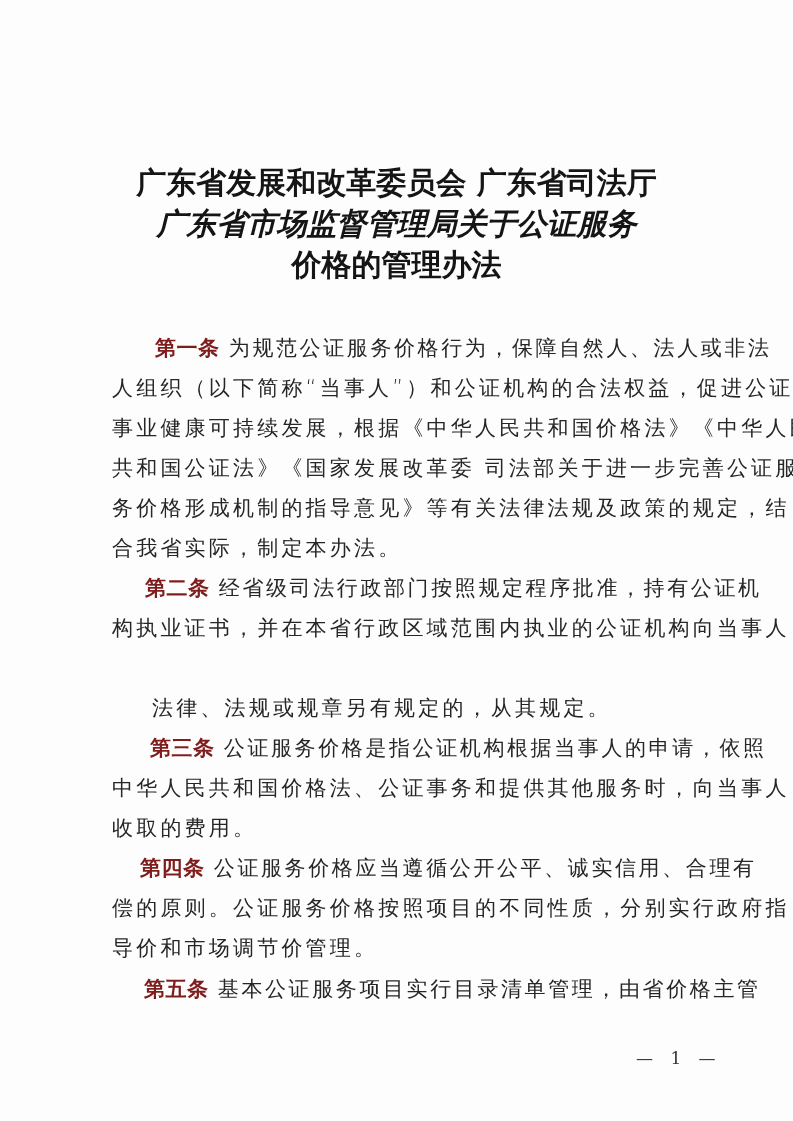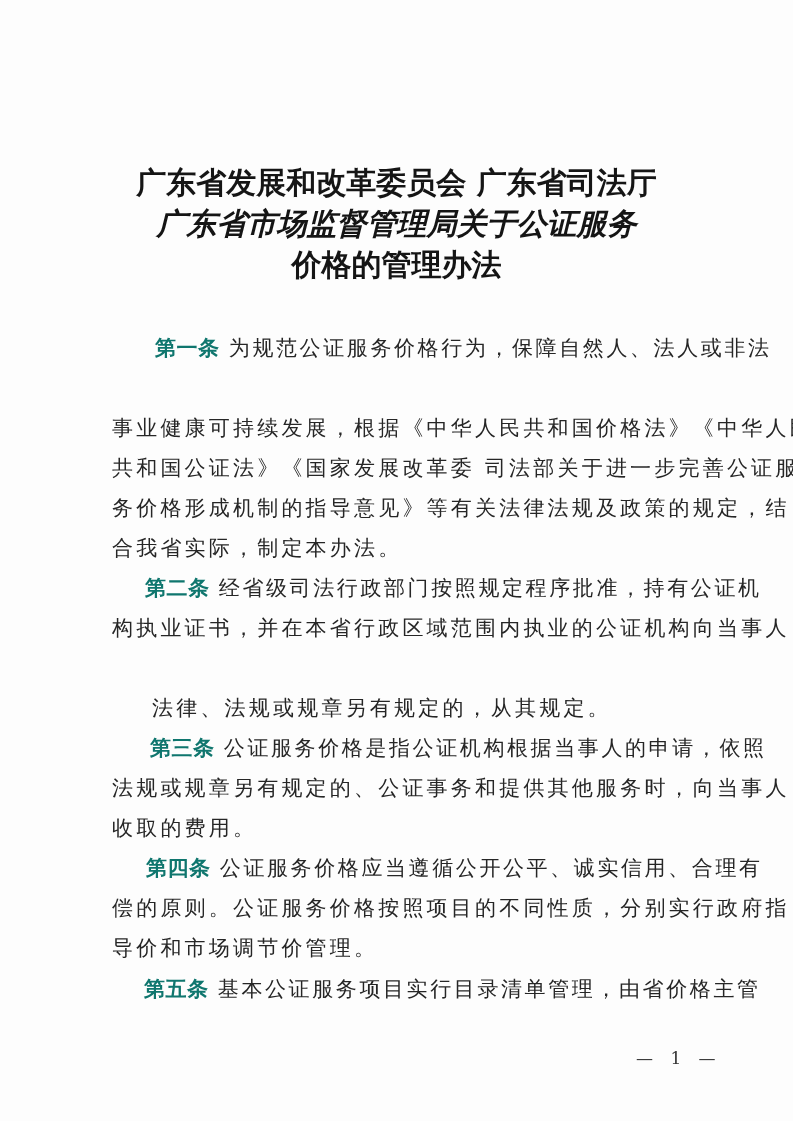--- a/index.html
+++ b/index.html
@@ -8,57 +8,58 @@
   .page { position: absolute; left: 0; top: 0; width: 793px; height: 1121px; background: #fdfdfd; }
   .title { position: absolute; left: 0; width: 793px; text-align: center;
            font-family: "DejaVu Serif", serif; font-weight: bold; font-size: 30px;
            letter-spacing: 0px; color: #151515; line-height: 38px; }
   .t1 { top: 164px; }
   .t2 { top: 205px; font-style: italic; }
   .t3 { top: 246px; }
   .line { position: absolute; left: 112px; width: 602px; font-size: 21px;
           line-height: 28px; letter-spacing: 3.2px; white-space: nowrap; color: #262626;
           font-family: "DejaVu Sans", sans-serif; font-weight: 300; }
-  .art { font-family: "DejaVu Sans", sans-serif; font-weight: bold; color: #0f766e; letter-spacing: 0.5px; }
+  .art { font-family: "DejaVu Sans", sans-serif; font-weight: bold; color: #7f1d1d; letter-spacing: 0.5px; }
   .footer { position: absolute; left: 636px; top: 1048px; font-size: 17px;
             font-family: "DejaVu Serif", serif; color: #333; letter-spacing: 6px; }
 </style>
 </head>
 <body>
 
 <div class="page">
 
   <div class="title t1">广东省发展和改革委员会 广东省司法厅</div>
   <div class="title t2">广东省市场监督管理局关于公证服务</div>
   <div class="title t3">价格的管理办法</div>
 
   <div class="line" style="top:334px; left:155px; width:559px; letter-spacing:2.6px;">
     <span class="art">第一条</span>
     <span>为规范公证服务价格行为，保障自然人、法人或非法</span>
   </div>
+  <div class="line" style="top:374px;">人组织（以下简称“当事人”）和公证机构的合法权益，促进公证</div>
   <div class="line" style="top:414px;">事业健康可持续发展，根据《中华人民共和国价格法》《中华人民</div>
   <div class="line" style="top:454px;">共和国公证法》《国家发展改革委 司法部关于进一步完善公证服</div>
   <div class="line" style="top:494px;">务价格形成机制的指导意见》等有关法律法规及政策的规定，结</div>
   <div class="line" style="top:534px;">合我省实际，制定本办法。</div>
 
   <div class="line" style="top:574px; left:145px; width:569px; letter-spacing:2.6px;">
     <span class="art">第二条</span>
     <span>经省级司法行政部门按照规定程序批准，持有公证机</span>
   </div>
   <div class="line" style="top:614px;">构执业证书，并在本省行政区域范围内执业的公证机构向当事人</div>
   <div class="line" style="top:694px; left:152px;">法律、法规或规章另有规定的，从其规定。</div>
 
   <div class="line" style="top:734px; left:150px; width:564px; letter-spacing:2.6px;">
     <span class="art">第三条</span>
     <span>公证服务价格是指公证机构根据当事人的申请，依照</span>
   </div>
-  <div class="line" style="top:774px;">法规或规章另有规定的、公证事务和提供其他服务时，向当事人</div>
+  <div class="line" style="top:774px;">中华人民共和国价格法、公证事务和提供其他服务时，向当事人</div>
   <div class="line" style="top:814px;">收取的费用。</div>
 
-  <div class="line" style="top:854px; left:146px; width:568px; letter-spacing:2.6px;">
+  <div class="line" style="top:854px; left:140px; width:568px; letter-spacing:2.6px;">
     <span class="art">第四条</span>
     <span>公证服务价格应当遵循公开公平、诚实信用、合理有</span>
   </div>
   <div class="line" style="top:894px;">偿的原则。公证服务价格按照项目的不同性质，分别实行政府指</div>
   <div class="line" style="top:934px;">导价和市场调节价管理。</div>
 
   <div class="line" style="top:975px; left:144px; width:570px; letter-spacing:2.6px;">
     <span class="art">第五条</span>
     <span>基本公证服务项目实行目录清单管理，由省价格主管</span>
   </div>

